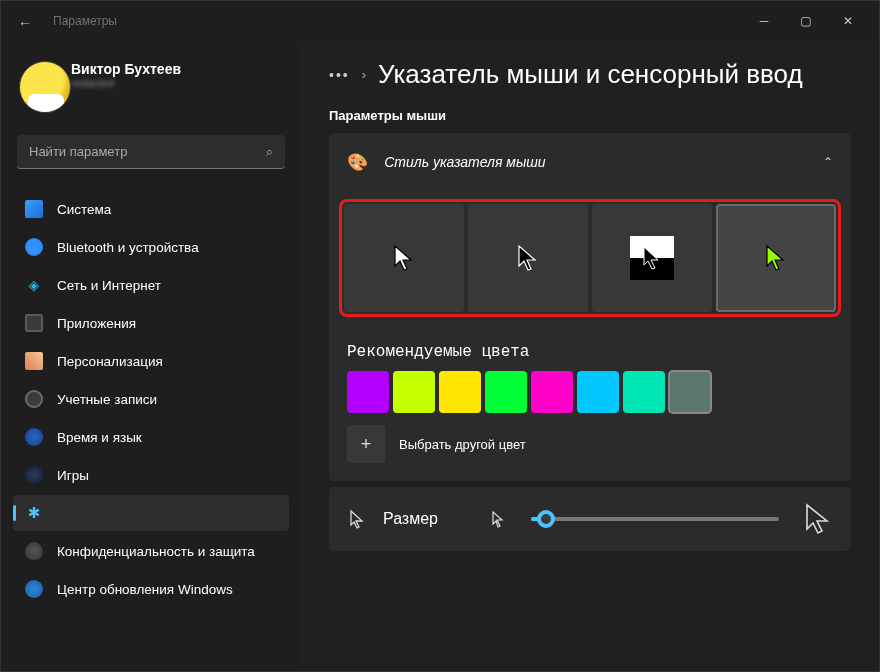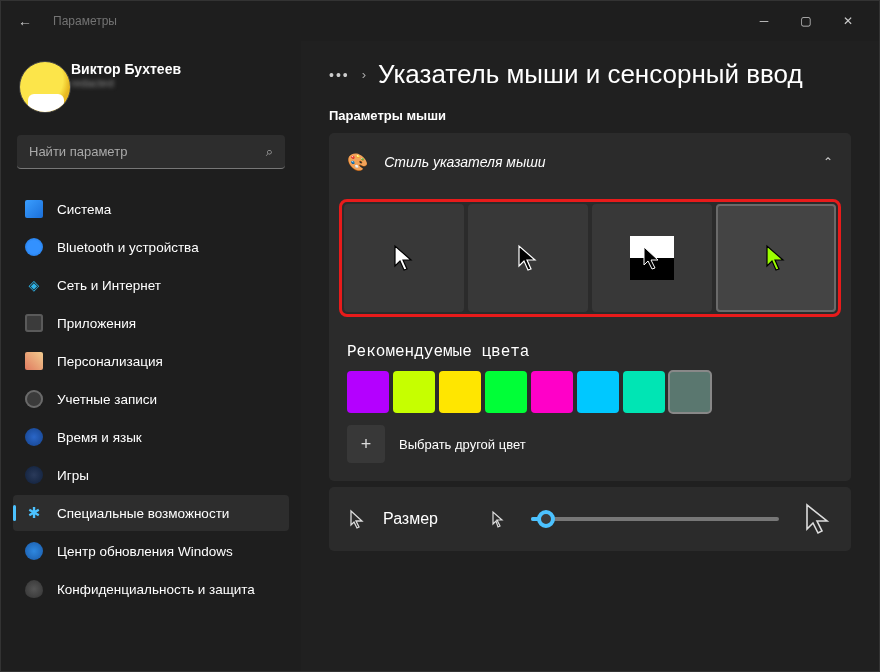--- a/index.html
+++ b/index.html
@@ -117,29 +117,28 @@
         <div class="nav-item">
             <div class="nav-icon ic-time"></div>
             <span>Время и язык</span>
           </div>
         <div class="nav-item">
             <div class="nav-icon ic-game"></div>
             <span>Игры</span>
           </div>
         <div class="nav-item active">
             <div class="nav-icon ic-access">✱</div>
-            <span>Специальные возможности</span>
+          </div>
+        <div class="nav-item">
+            <div class="nav-icon ic-priv"></div>
+            <span>Конфиденциальность и защита</span>
           </div>
         <div class="nav-item">
             <div class="nav-icon ic-update"></div>
             <span>Центр обновления Windows</span>
-          </div>
-        <div class="nav-item">
-            <div class="nav-icon ic-priv"></div>
-            <span>Конфиденциальность и защита</span>
           </div>
       </div>
     </div>
 
     <div class="main">
       <div class="breadcrumb">
         <span class="bc-dots">•••</span>
         <span class="bc-sep">›</span>
         <span class="bc-title">Указатель мыши и сенсорный ввод</span>
       </div>

